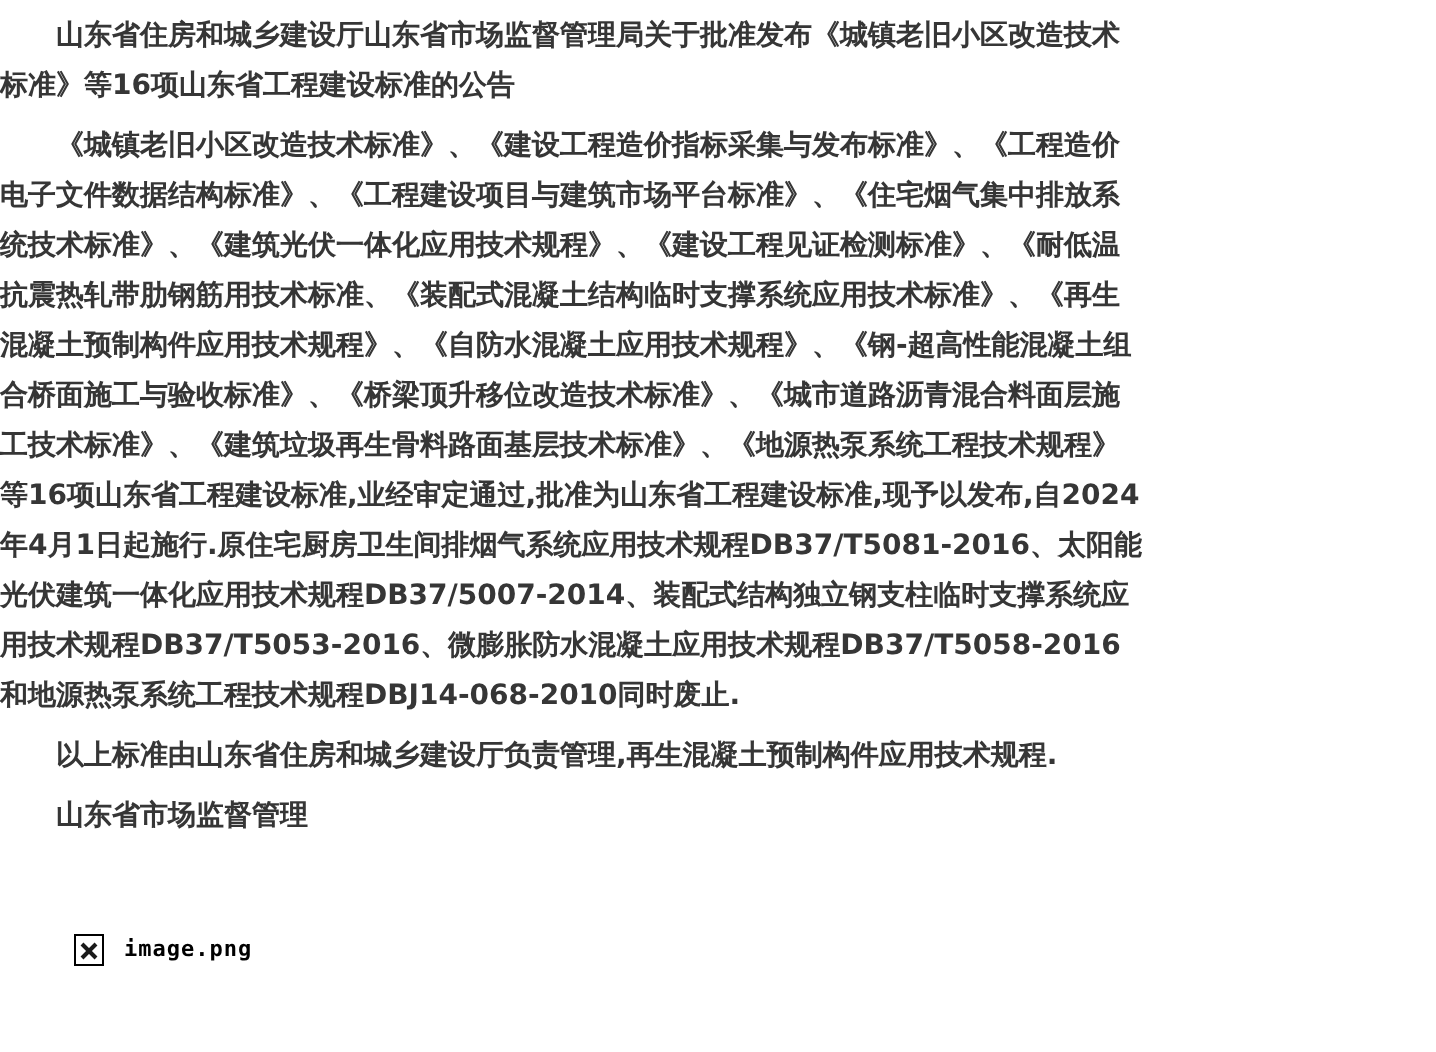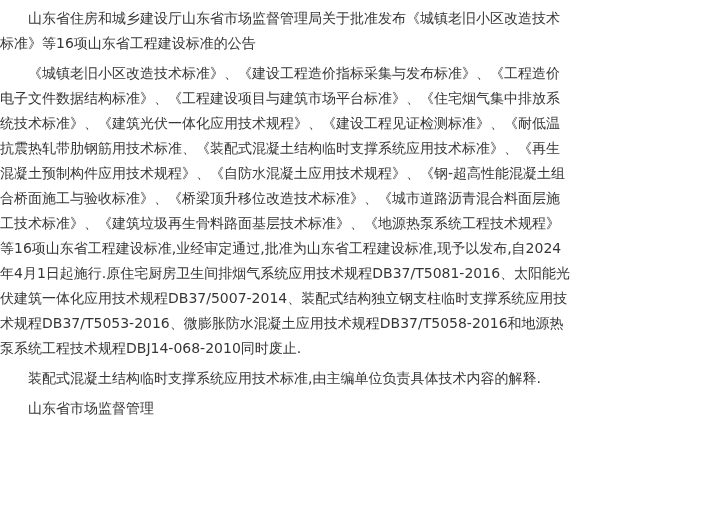--- a/index.html
+++ b/index.html
@@ -14,20 +14,21 @@
   }
   .doc {
     box-sizing: border-box;
     width: 572px;
     padding: 6px 0 0 0;
     font-family: "DejaVu Sans", "Liberation Sans", sans-serif;
     font-size: 14px;
     line-height: 25px;
     color: #363636;
     text-align: left;
+    font-weight: bold;
   }
   .doc p {
     margin: 0 0 5px 0;
     text-indent: 2em;
     word-break: break-word;
   }
   .attachment-row {
     margin: 46px 0 0 37px;
     display: flex;
     align-items: center;
@@ -53,20 +54,29 @@
   }
 </style>
 </head>
 <body>
 
 <div class="doc">
   <p>山东省住房和城乡建设厅山东省市场监督管理局关于批准发布《城镇老旧小区改造技术标准》等16项山东省工程建设标准的公告</p>
 
   <p>《城镇老旧小区改造技术标准》、《建设工程造价指标采集与发布标准》、《工程造价电子文件数据结构标准》、《工程建设项目与建筑市场平台标准》、《住宅烟气集中排放系统技术标准》、《建筑光伏一体化应用技术规程》、《建设工程见证检测标准》、《耐低温抗震热轧带肋钢筋用技术标准、《装配式混凝土结构临时支撑系统应用技术标准》、《再生混凝土预制构件应用技术规程》、《自防水混凝土应用技术规程》、《钢-超高性能混凝土组合桥面施工与验收标准》、《桥梁顶升移位改造技术标准》、《城市道路沥青混合料面层施工技术标准》、《建筑垃圾再生骨料路面基层技术标准》、《地源热泵系统工程技术规程》等16项山东省工程建设标准,业经审定通过,批准为山东省工程建设标准,现予以发布,自2024年4月1日起施行.原住宅厨房卫生间排烟气系统应用技术规程DB37/T5081-2016、太阳能光伏建筑一体化应用技术规程DB37/5007-2014、装配式结构独立钢支柱临时支撑系统应用技术规程DB37/T5053-2016、微膨胀防水混凝土应用技术规程DB37/T5058-2016和地源热泵系统工程技术规程DBJ14-068-2010同时废止.</p>
 
-  <p>装配式混凝土结构临时支撑系统应用技术标准,由主编单位负责具体技术内容的解释.</p>
+  <p>以上标准由山东省住房和城乡建设厅负责管理,再生混凝土预制构件应用技术规程.</p>
 
 
 
   <p>山东省市场监督管理</p>
 
 
+  <div class="attachment-row">
+    <span class="broken-img-box">
+      <svg width="9" height="9" viewBox="0 0 9 9" aria-hidden="true">
+        <line x1="1" y1="1" x2="8" y2="8" stroke="#1a1a1a" stroke-width="2"></line>
+        <line x1="8" y1="1" x2="1" y2="8" stroke="#1a1a1a" stroke-width="2"></line>
+      </svg>
+    </span>
+    <span class="alt-text">image.png</span>
+  </div>
 </div>
 
 </body></html>

